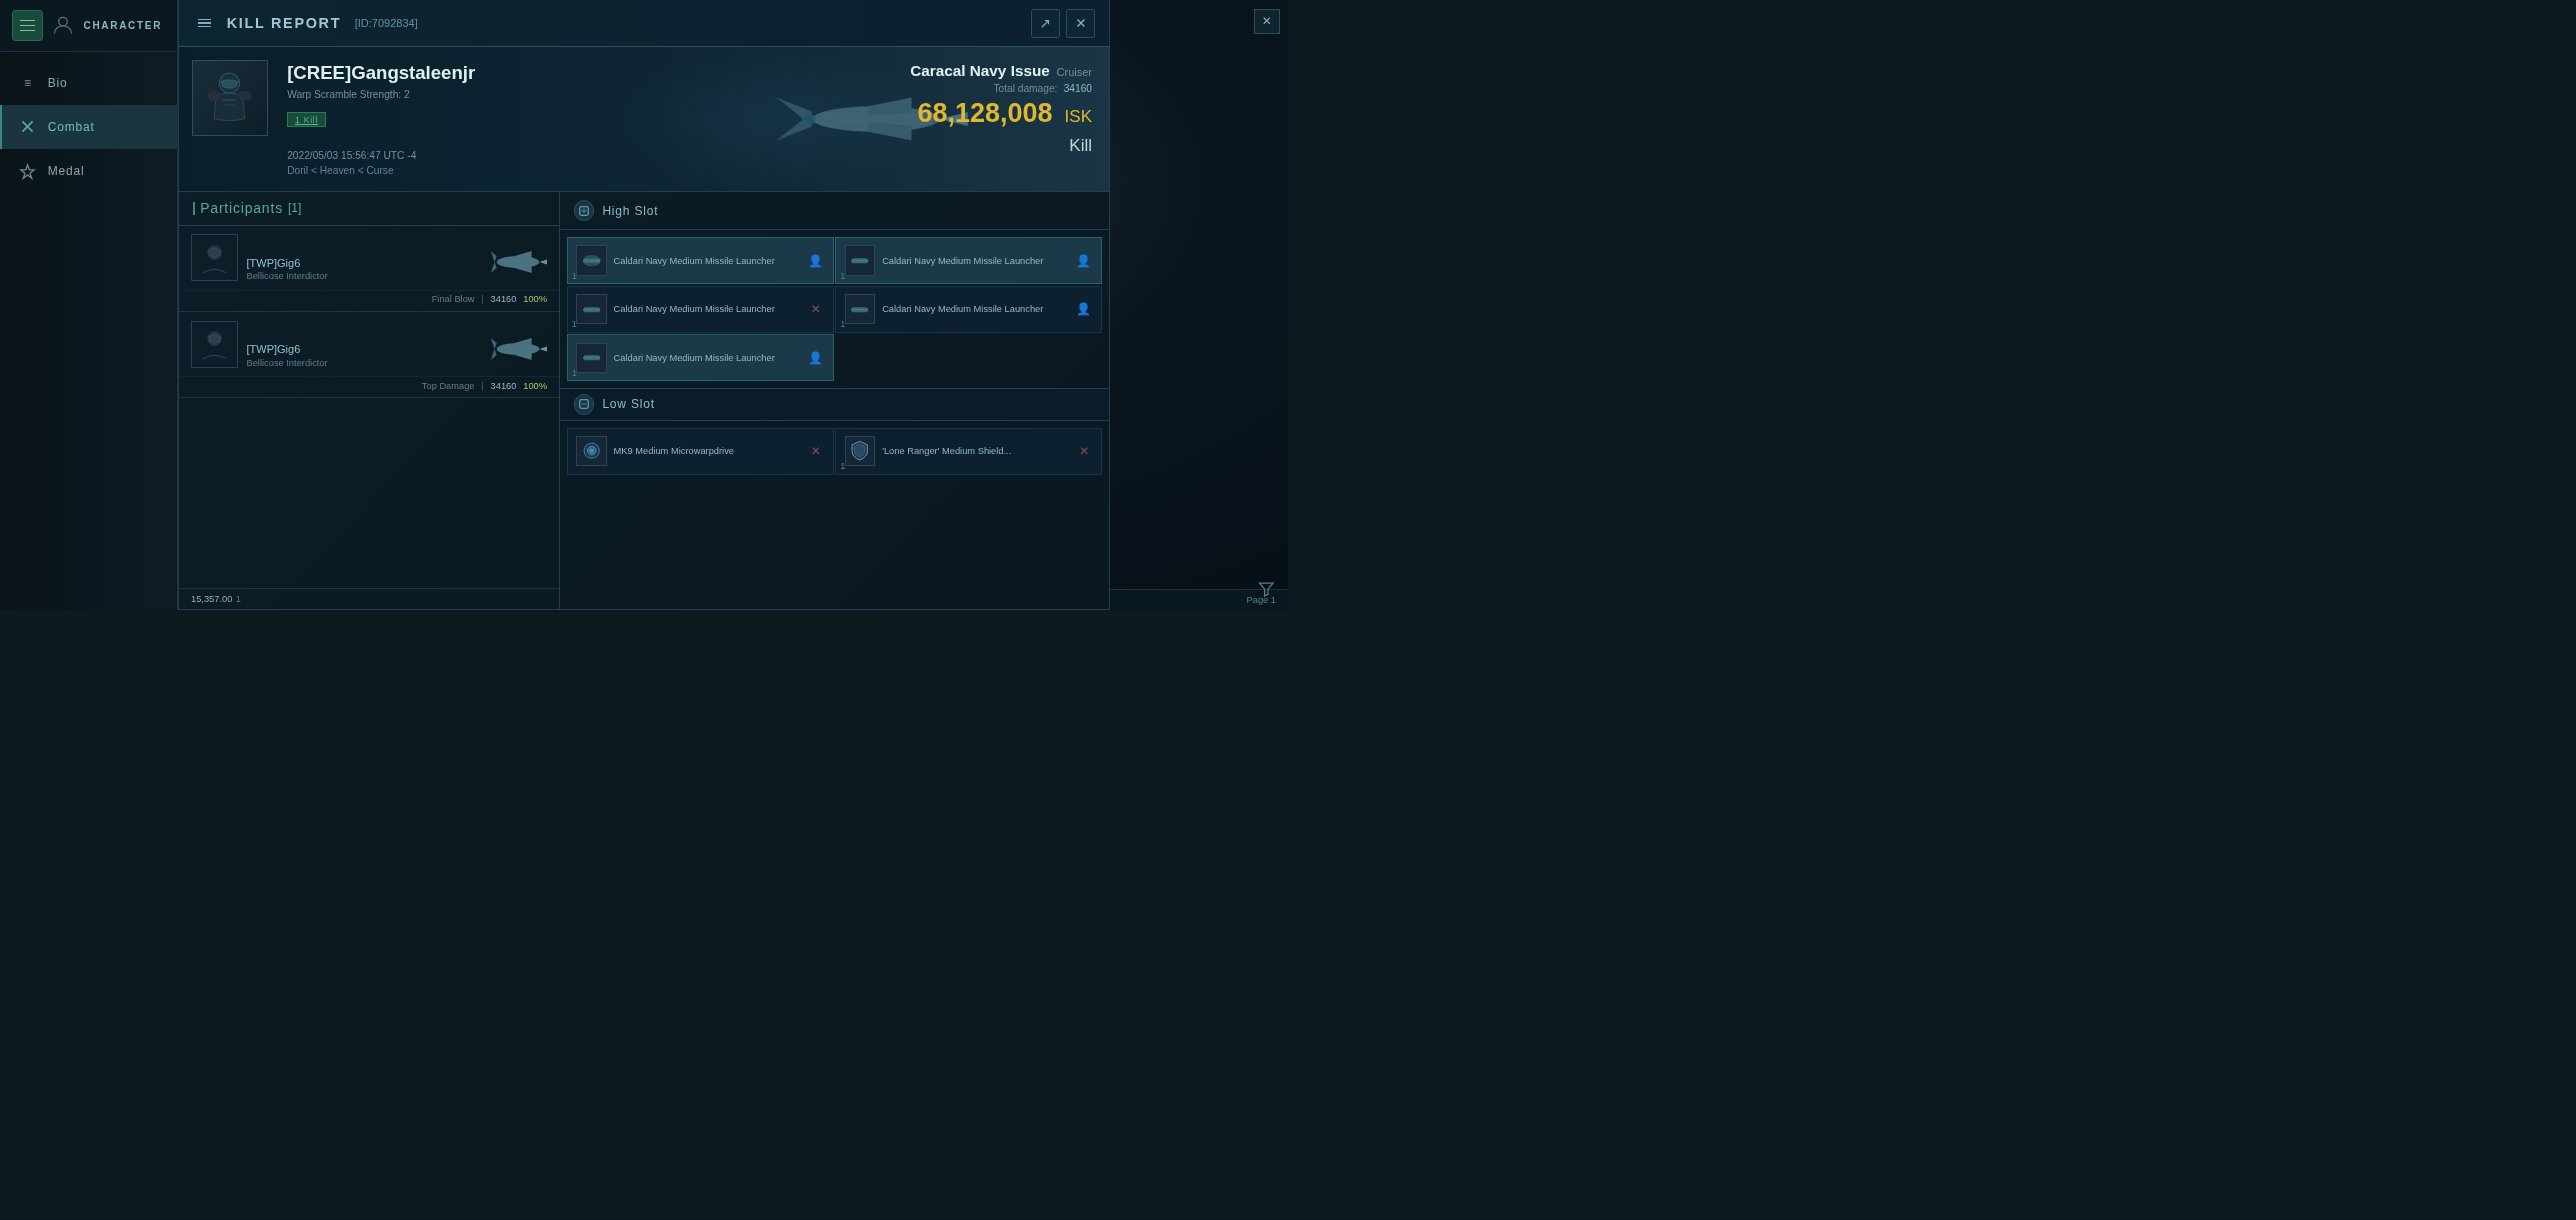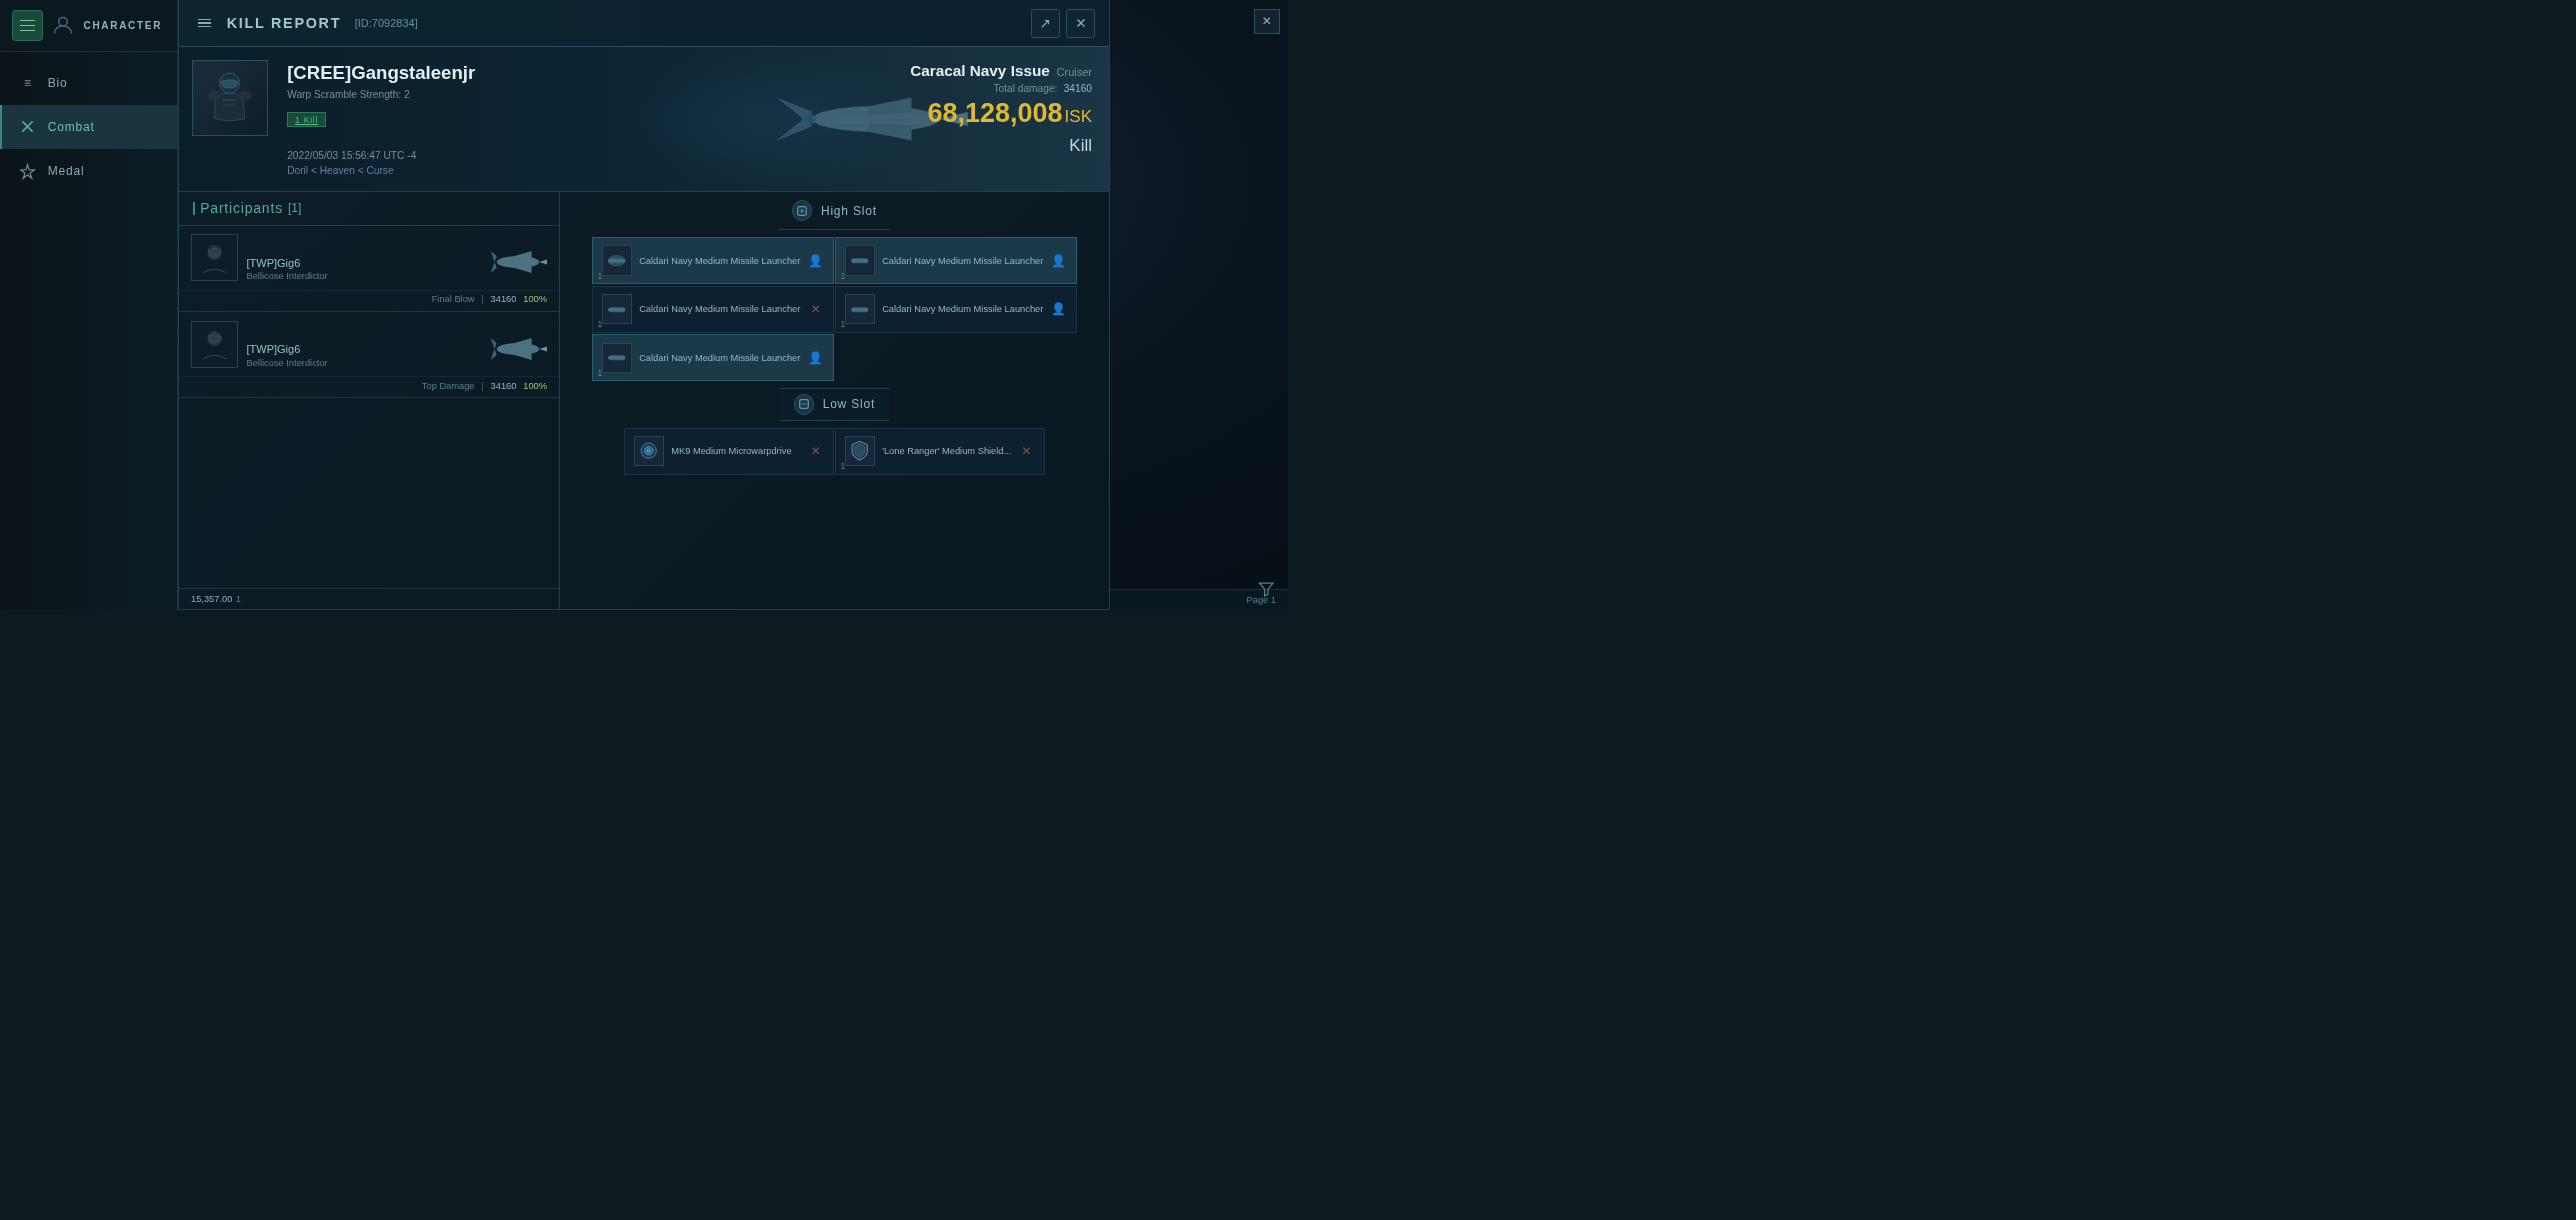--- a/index.html
+++ b/index.html
@@ -334,21 +334,21 @@
 
     .isk-value {
       color: #e0b830;
       font-size: 27px;
       font-weight: bold;
     }
 
     .isk-label {
       color: #e0b830;
       font-size: 17px;
-      margin-left: 2px;
+      margin-left: 12px;
     }
 
     .kill-type-label {
       color: #c0d8d8;
       font-size: 17px;
       margin-top: 6.8px;
     }
 
     
     .notification-overlay {
@@ -485,21 +485,20 @@
     .stat-pct {
       color: #a0c870;
     }
 
     
     .slots-section {
       flex: 1;
       display: flex;
       flex-direction: column;
       overflow: hidden;
-      align-items: center;
     }
 
     .slots-header {
       display: flex;
       align-items: center;
       gap: 8.5px;
       padding: 8.5px 13.6px;
       border-bottom: 0.8px solid #1e4050;
     }
 

